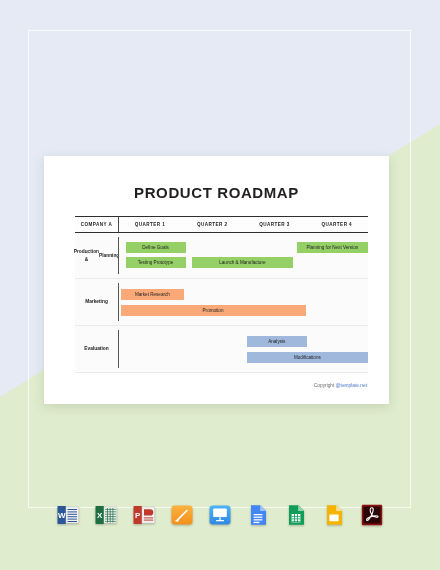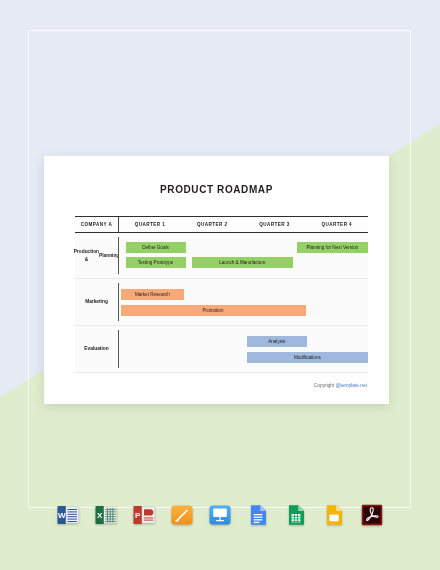--- a/index.html
+++ b/index.html
@@ -30,21 +30,21 @@
 
   
   #doc-card{
     position:absolute;left:44px;top:156px;width:345px;height:248px;
     background:#ffffff;
     box-shadow:0 3px 10px rgba(90,110,80,0.18);
   }
   #doc-title{
     position:absolute;left:0;top:28px;width:345px;
     text-align:center;
-    font-size:10px;font-weight:bold;letter-spacing:0.6px;
+    font-size:15px;font-weight:bold;letter-spacing:0.6px;
     color:#231f20;
   }
 
   
   #roadmap{
     position:absolute;left:31px;top:60px;width:293px;
   }
   .hdr-row{
     display:flex;height:15px;align-items:center;
     border-top:1px solid #2f2f2f;

